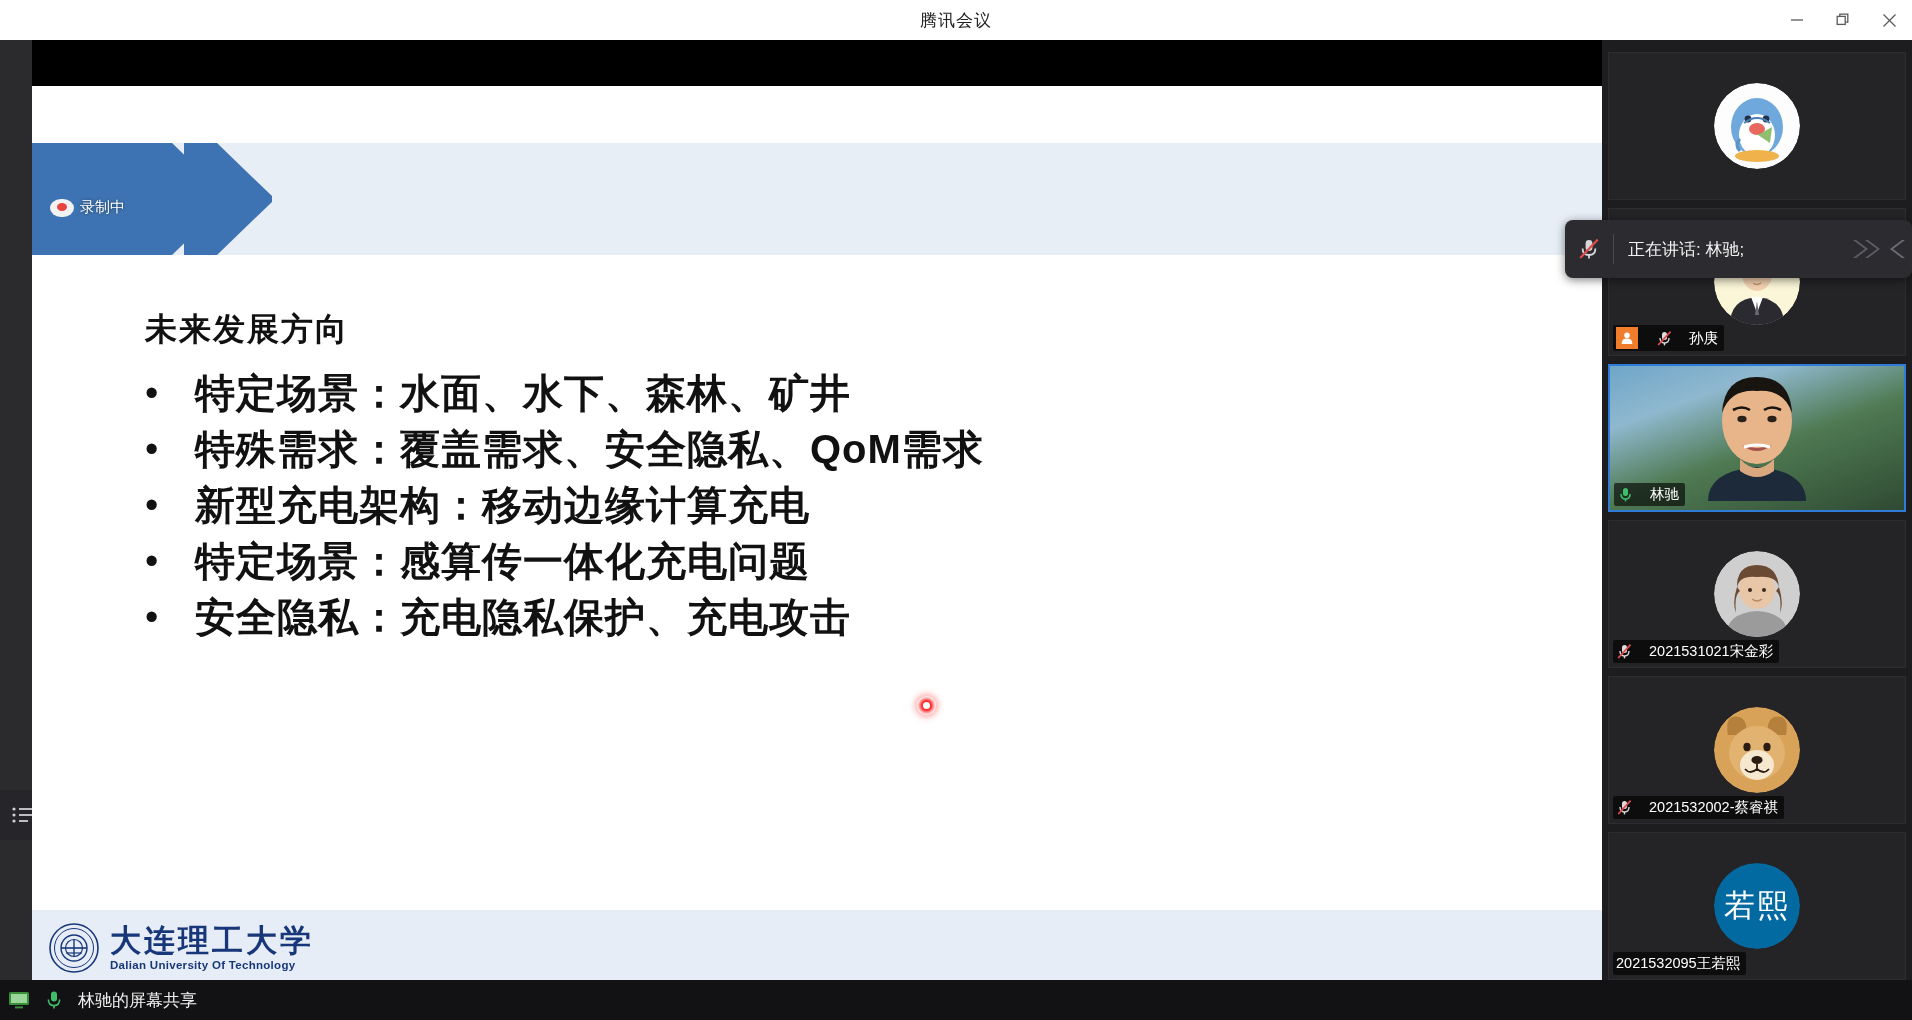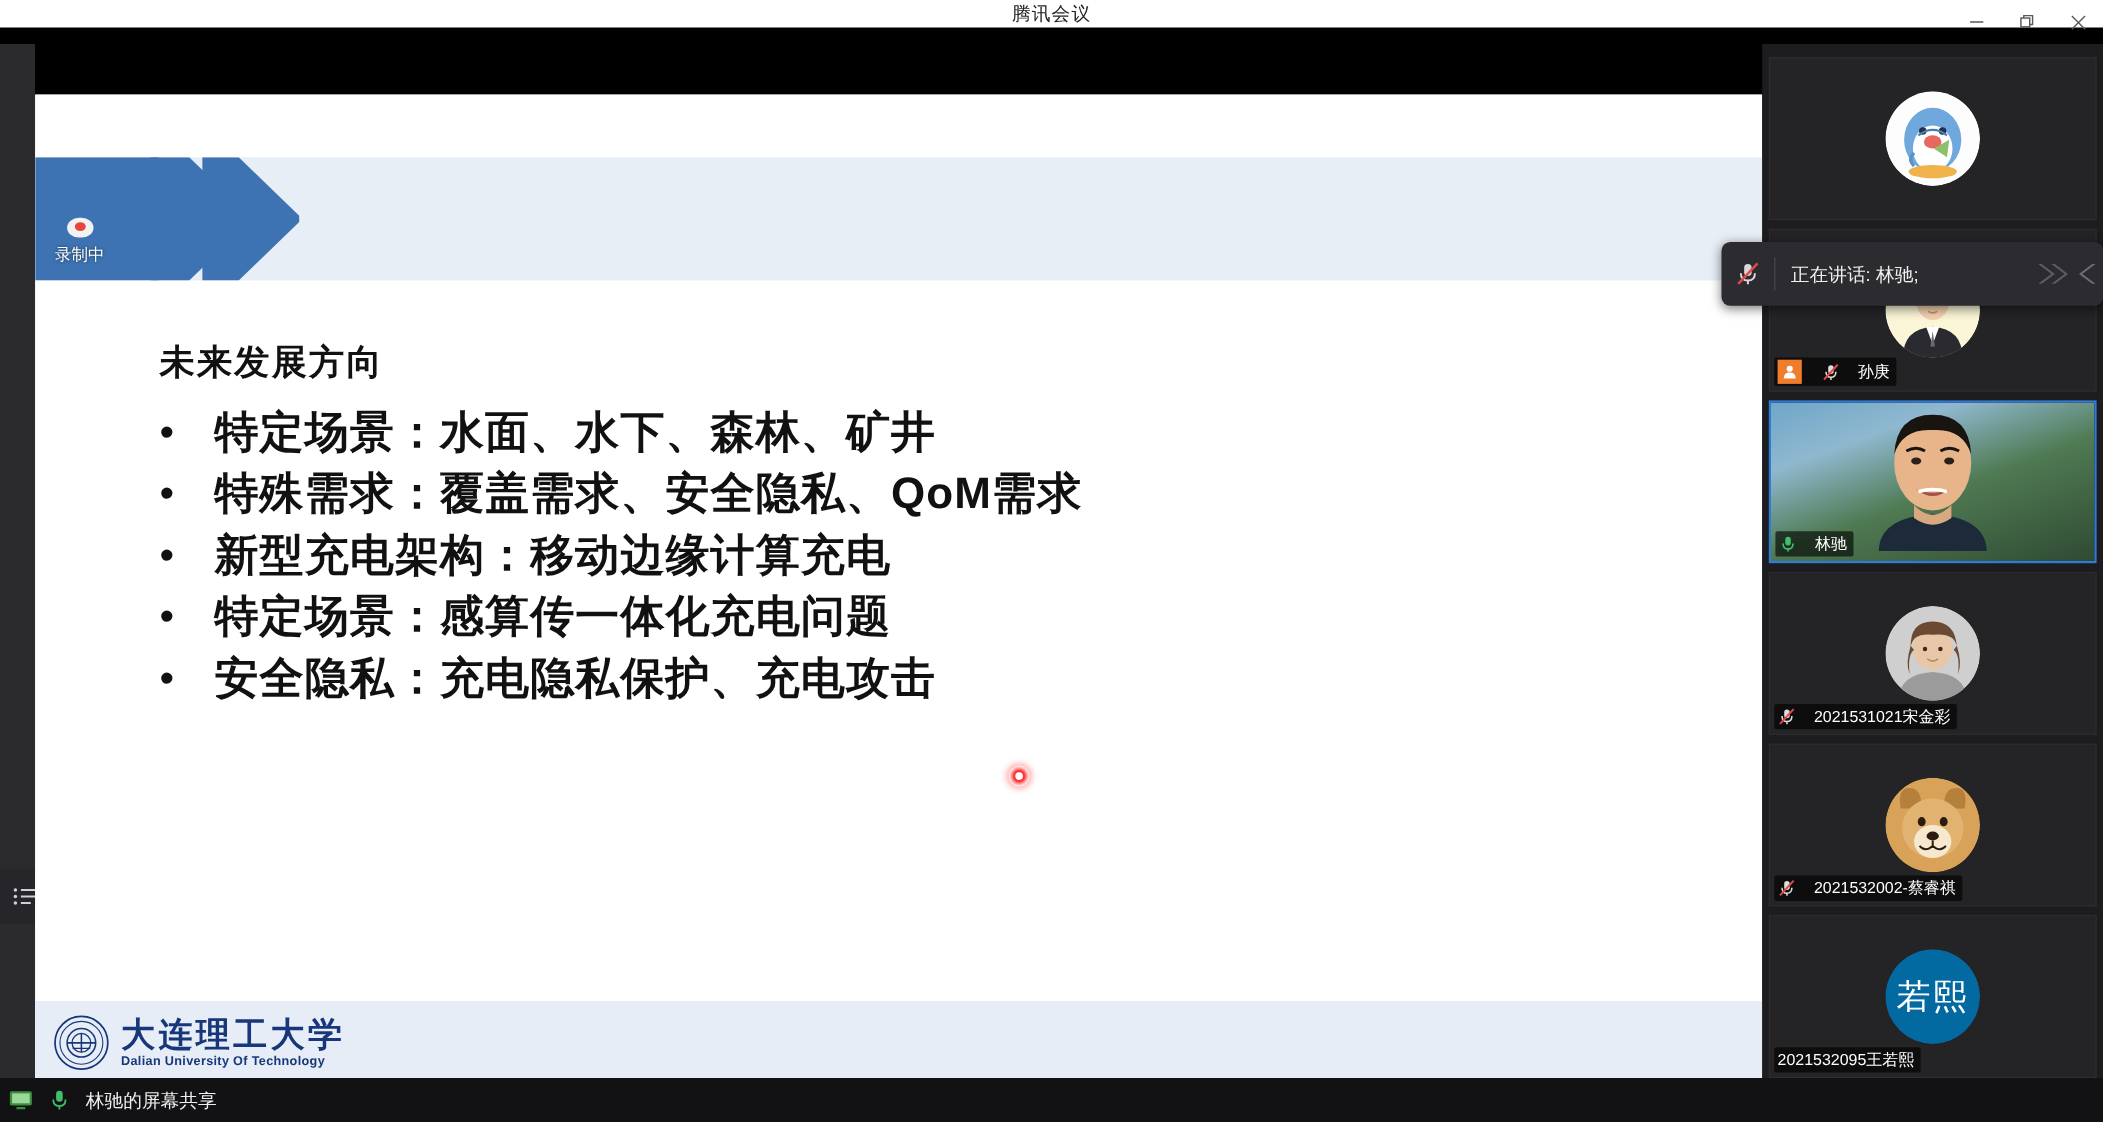--- a/index.html
+++ b/index.html
@@ -5,21 +5,21 @@
   * { margin:0; padding:0; box-sizing:border-box; }
   html, body {
     width:1912px; height:1020px;
     overflow:hidden;
     background:#000;
     font-family:"Liberation Sans","DejaVu Sans",sans-serif;
   }
 
   
   .titlebar{
-    position:absolute; left:0; top:0; width:1912px; height:25px;
+    position:absolute; left:0; top:0; width:1912px; height:40px;
     background:#ffffff;
     display:flex; align-items:center; justify-content:center;
   }
   .titlebar-title{
     font-size:17px; color:#222; letter-spacing:1px;
   }
   .win-controls{
     position:absolute; right:0; top:0; height:40px;
     display:flex; align-items:center;
   }
@@ -74,21 +74,20 @@
     font-family:"Liberation Sans","DejaVu Sans",sans-serif;
   }
   .chev{ position:absolute; top:57px; height:112px; }
   .chev svg{ display:block; }
 
   
   .rec-badge{
     position:absolute; left:18px; top:112px;
     display:flex; align-items:center; gap:6px;
     z-index:6;
-    flex-direction:column;
   }
   .rec-dot{
     width:24px; height:18px; border-radius:50%/55%;
     background:#f2f2f2;
     position:relative;
   }
   .rec-dot::after{
     content:""; position:absolute; left:7px; top:4px;
     width:10px; height:8px; border-radius:50%;
     background:#e8433e;

